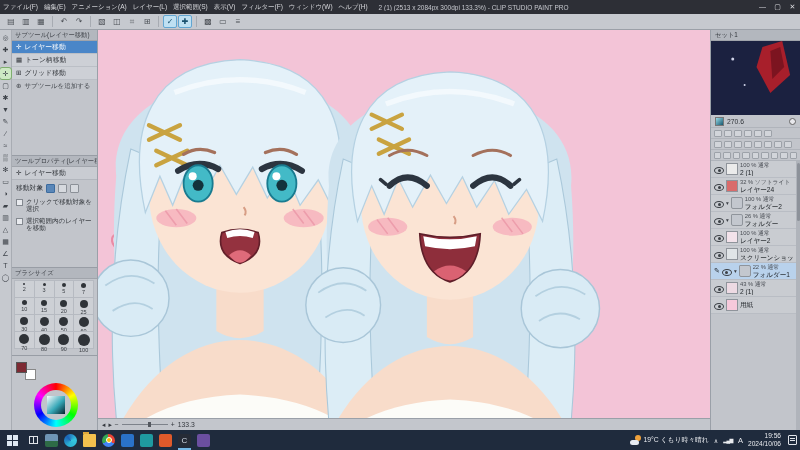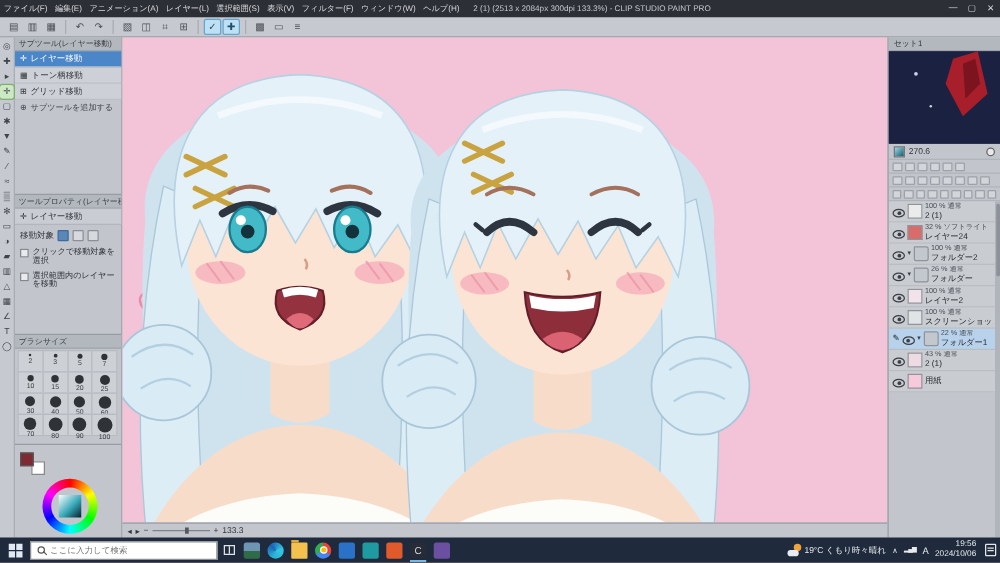--- a/index.html
+++ b/index.html
@@ -560,24 +560,20 @@
 
   <div class="taskbar">
     <div class="start">
       <span class="winlogo">
           <span></span>
           <span></span>
           <span></span>
           <span></span>
         </span>
     </div>
-    <div class="search">
-      <span class="mag"></span>
-      <input type="text" placeholder="ここに入力して検索" style="">
-    </div>
     <div class="tview">
         <span class="tv"></span>
       </div>
     <div class="tapp">
         <span class="ai ai-photo"></span>
       </div>
     <div class="tapp">
         <span class="ai ai-edge"></span>
       </div>
     <div class="tapp">

